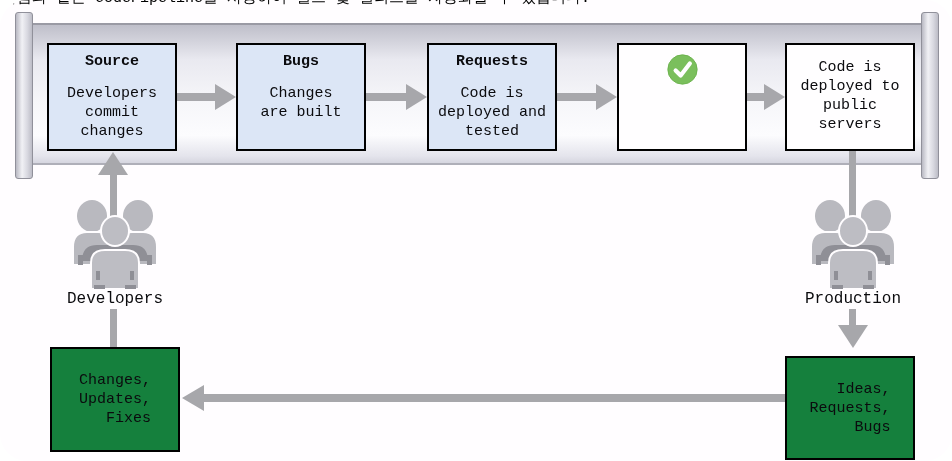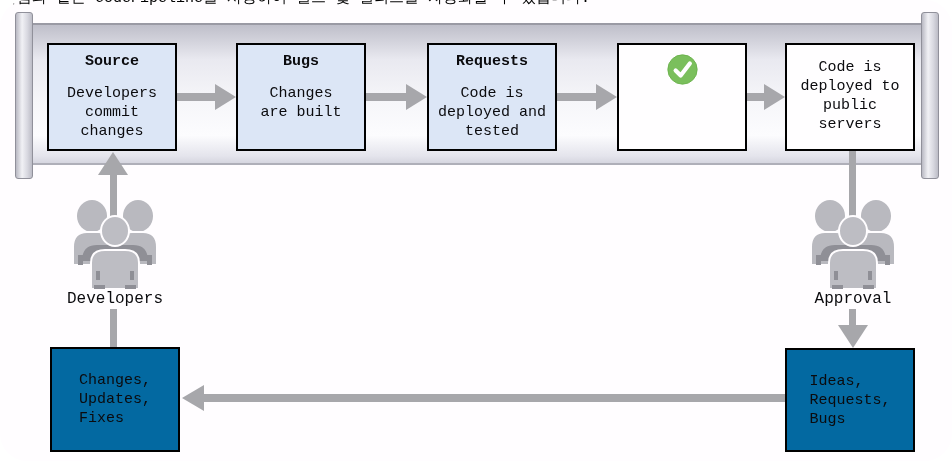--- a/index.html
+++ b/index.html
@@ -26,22 +26,22 @@
     position:absolute;top:43px;width:130px;height:108px;box-sizing:border-box;
     border:2px solid #000;background:#dce6f6;display:flex;flex-direction:column;align-items:center;
     text-align:center;font-size:15px;line-height:19px;
   }
   .stage.white{background:#fffeff;}
   .stage .title{font-weight:bold;margin-top:7px;white-space:pre-line;}
   .stage .desc{margin-top:13px;white-space:pre-line;}
   .stage .check{margin-top:8px;}
   
   .fbox{
-    position:absolute;width:130px;box-sizing:border-box;border:2px solid #000;background:#0369a1;
-    display:flex;align-items:center;justify-content:center;text-align:left;
+    position:absolute;width:130px;box-sizing:border-box;border:2px solid #000;background:#15803d;
+    display:flex;align-items:center;justify-content:center;text-align:right;
     font-size:15px;line-height:19px;white-space:pre-line;
   }
   
   .shaft-h{position:absolute;height:8px;background:#a7a7ab;}
   .shaft-v{position:absolute;width:7px;background:#a7a7ab;}
   .head{position:absolute;width:0;height:0;}
   .head-right{border-top:13px solid transparent;border-bottom:13px solid transparent;border-left:21px solid #a7a7ab;}
   .head-left{border-top:13px solid transparent;border-bottom:13px solid transparent;border-right:22px solid #a7a7ab;}
   .head-up{border-left:15px solid transparent;border-right:15px solid transparent;border-bottom:23px solid #a7a7ab;}
   .head-down{border-left:15px solid transparent;border-right:15px solid transparent;border-top:23px solid #a7a7ab;}
@@ -150,22 +150,22 @@
     <rect x="8" y="60" width="5" height="10" fill="#8f8f96"></rect>
     <rect x="77" y="60" width="5" height="10" fill="#8f8f96"></rect>
     <path d="M12 66 Q12 50 27 50 L63 50 Q78 50 78 66 L12 66 Z" fill="#8f8f96"></path>
     <ellipse cx="45" cy="36" rx="14" ry="15" fill="#bdbdc3" stroke="#fffdff" stroke-width="2"></ellipse>
     <path d="M21 94 L21 68 Q21 55 35 55 L55 55 Q69 55 69 68 L69 94 Z" fill="#bdbdc3" stroke="#fffdff" stroke-width="2"></path>
     <rect x="26" y="76" width="4" height="9" fill="#8f8f96"></rect>
     <rect x="60" y="76" width="4" height="9" fill="#8f8f96"></rect>
     <rect x="24" y="90" width="11" height="5" fill="#8f8f96"></rect>
     <rect x="55" y="90" width="11" height="5" fill="#8f8f96"></rect>
   </svg>
-  <div class="actor-label" style="left:783px;top:289px;">Approval</div>
+  <div class="actor-label" style="left:783px;top:289px;">Production</div>
 
   <div class="fbox" style="left:50px;top:347px;height:105px;">Changes,
 Updates,
 Fixes</div>
-  <div class="fbox" style="left:785px;top:348px;height:104px;">Ideas,
+  <div class="fbox" style="left:785px;top:356px;height:104px;">Ideas,
 Requests,
 Bugs</div>
 
 </div>
 
 </body></html>

